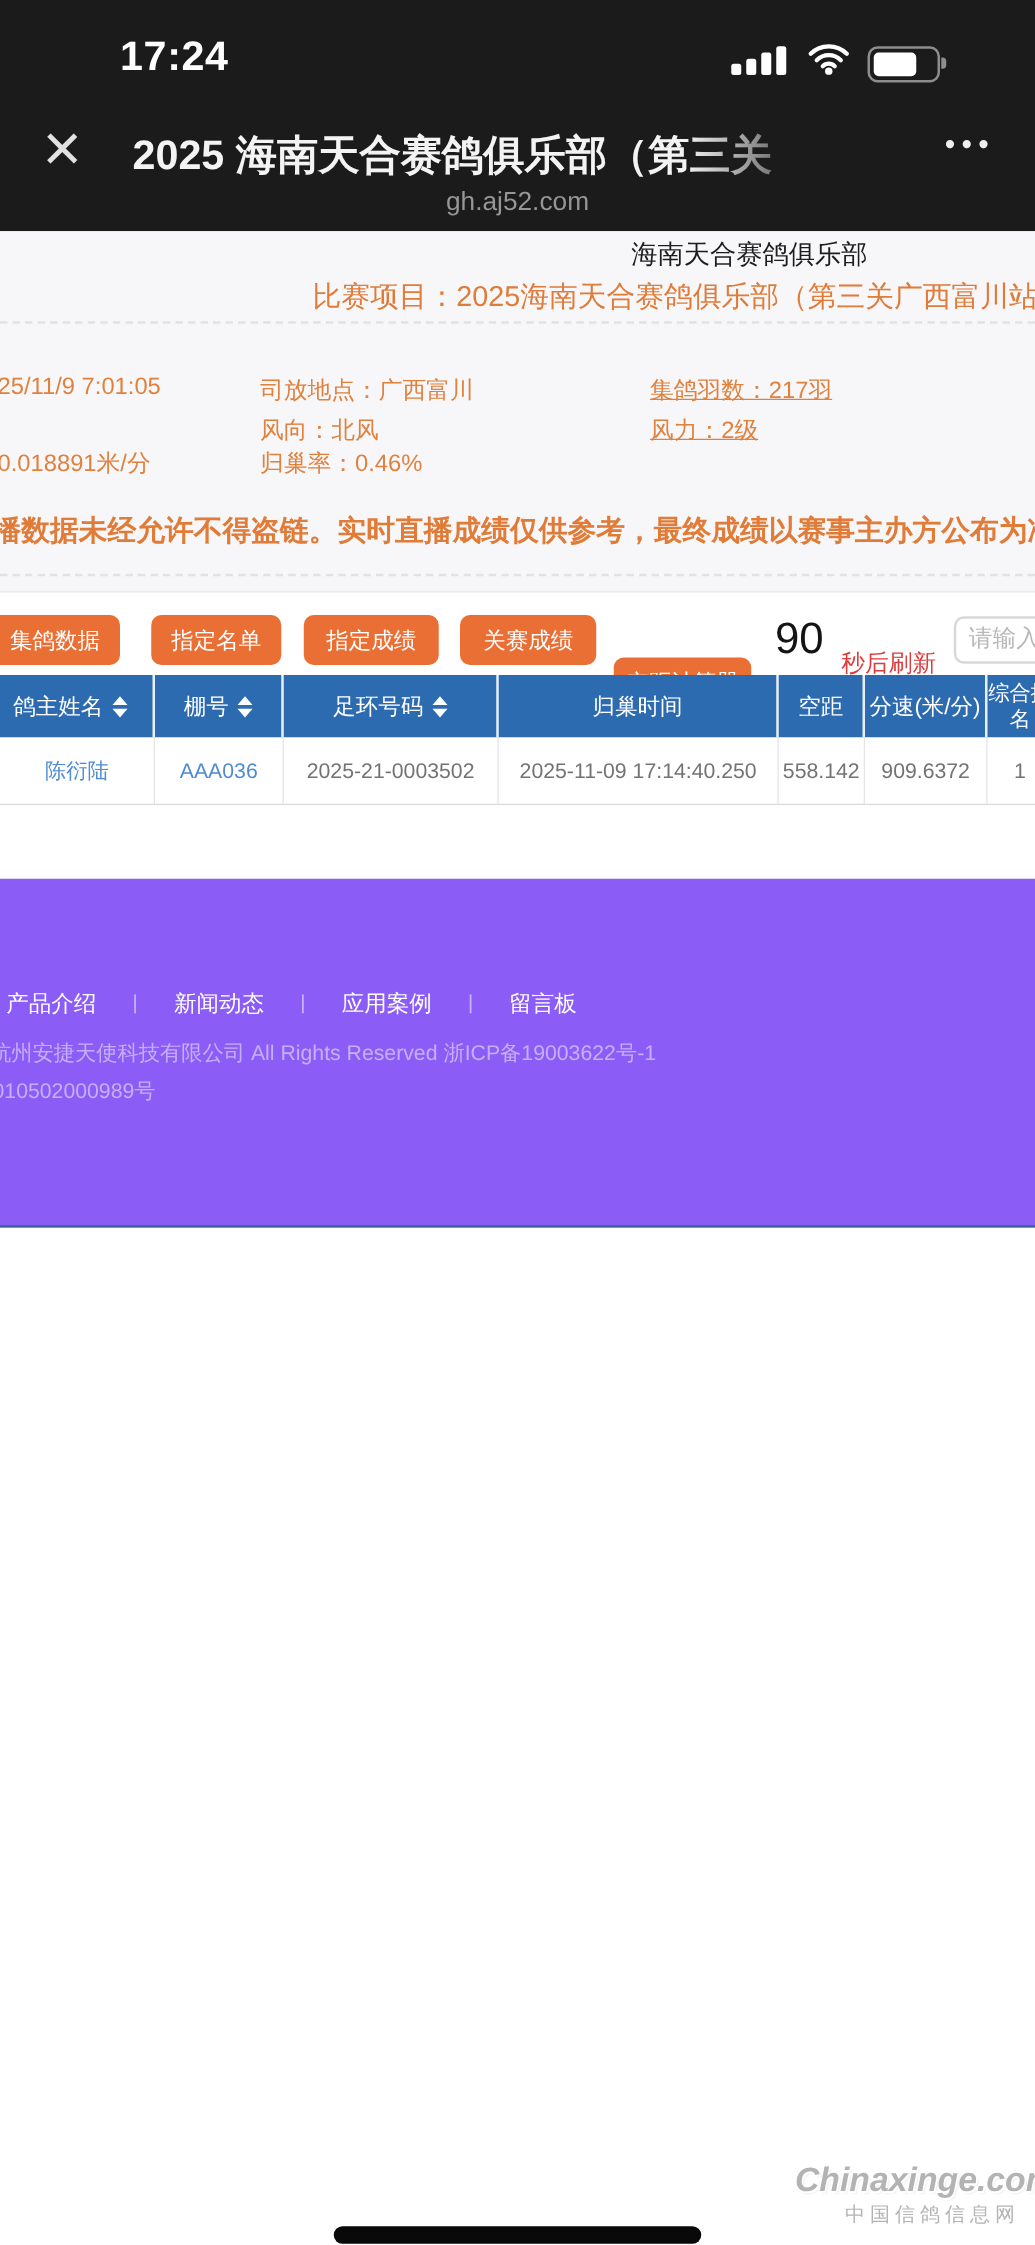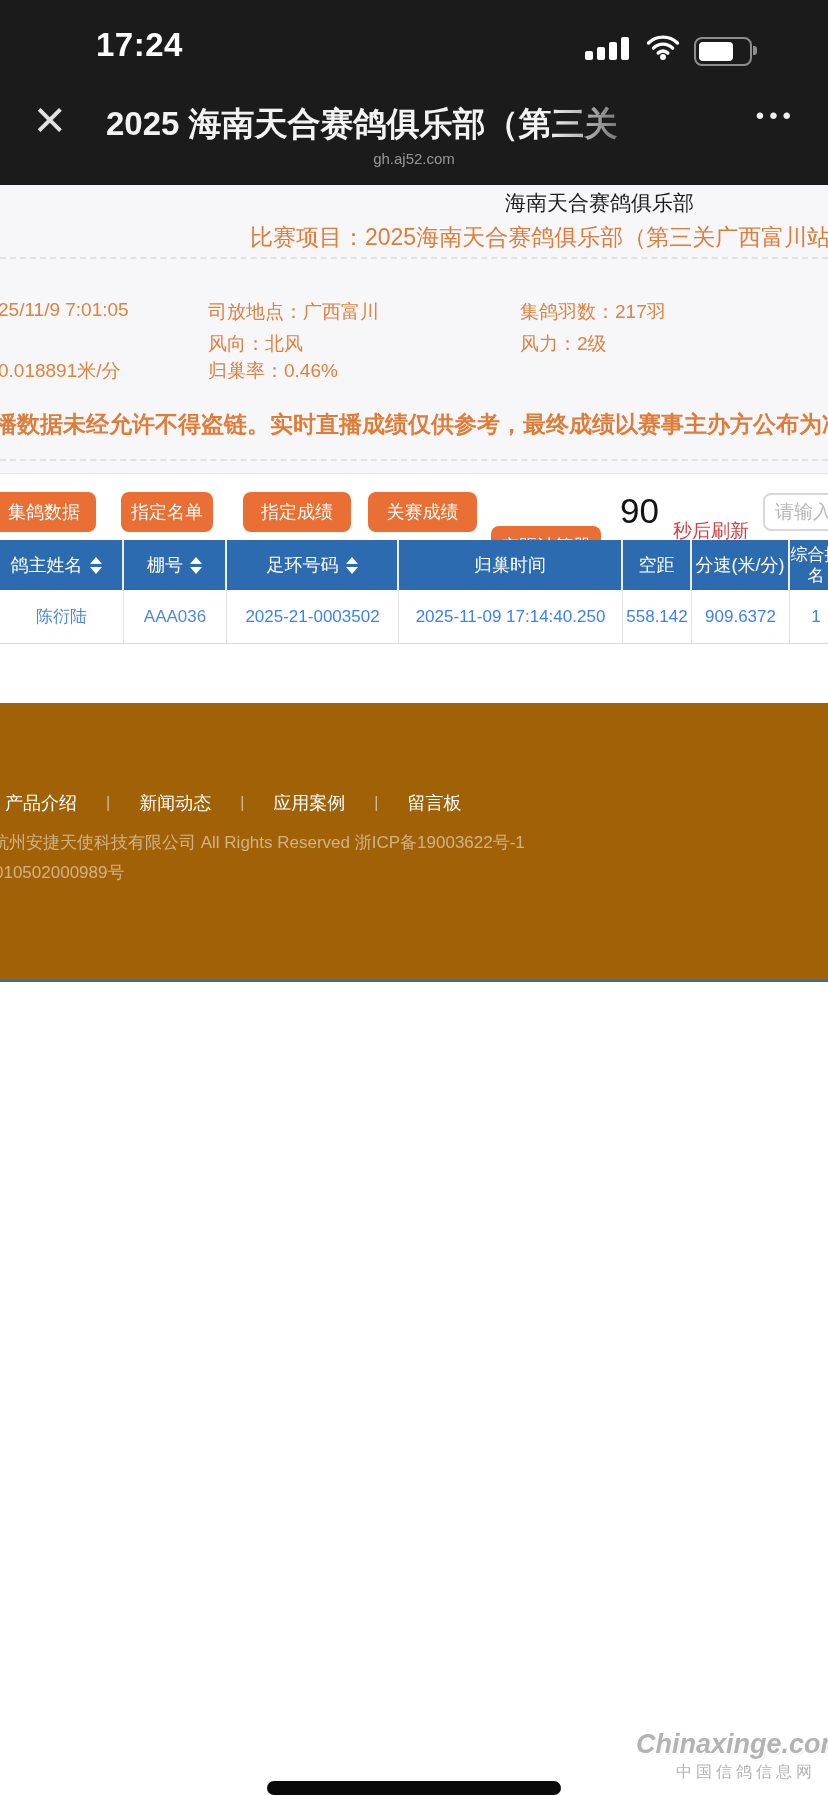--- a/index.html
+++ b/index.html
@@ -20,62 +20,62 @@
   .battery{position:absolute;left:694px;top:37px;width:54px;height:25px;
     border:2px solid rgba(255,255,255,.5);border-radius:8px;}
   .battery .fill{position:absolute;left:3px;top:3px;bottom:3px;width:34px;background:#fff;border-radius:4px;}
   .battery .tip{position:absolute;right:-7px;top:7px;width:4px;height:9px;background:rgba(255,255,255,.5);border-radius:0 3px 3px 0;}
   .close-x{position:absolute;left:34px;top:92px;color:#e2e2e2;font-size:54px;font-weight:100;line-height:54px;cursor:pointer;}
   .nav-title{position:absolute;left:106px;top:102px;width:600px;color:#f3f3f3;font-size:33px;font-weight:600;
     white-space:nowrap;overflow:hidden;}
   .title-fade{position:absolute;left:548px;top:94px;width:170px;height:56px;
     background:linear-gradient(to right,rgba(27,27,27,0),#1b1b1b 72%);}
   .more-dots{position:absolute;right:32px;top:102px;color:#efefef;font-size:24px;letter-spacing:5px;cursor:pointer;}
-  .nav-url{position:absolute;left:0;right:0;top:150px;text-align:center;color:#969696;font-size:15px;}
+  .nav-url{position:absolute;left:0;right:0;top:150px;text-align:center;color:#969696;font-size:21px;}
   
   .info-bg{position:absolute;top:185px;left:0;right:0;height:288px;background:#f7f7f9;}
   .club-name{position:absolute;left:505px;top:189px;color:#1d1d1d;font-size:21px;white-space:nowrap;}
   .race-title{position:absolute;left:250px;top:222px;color:#e07b38;font-size:23px;white-space:nowrap;}
   .dash{position:absolute;left:0;right:0;border-top:2px dashed #e2e2e5;}
   .d1{top:257px;}.d2{top:459px;}
   .info-item{position:absolute;color:#e0813e;font-size:19px;white-space:nowrap;}
   .r1{top:299px;}.r2{top:331px;}.r3{top:358px;}
-  .c0{left:-2px;}.c1{left:208px;}.c2{left:520px;}
+  .c0{left:-2px;}.c1{left:208px;}.c2{left:520px;text-decoration:underline;}
   .disclaimer{position:absolute;left:-6px;top:409px;color:#e07b38;font-size:23px;font-weight:700;white-space:nowrap;}
   .panel-line{position:absolute;left:0;right:0;top:473px;border-top:1px solid #e7e7ea;}
   
   .btn{position:absolute;top:492px;height:40px;background:#e96f35;color:#fff;font-size:18px;
     border:none;border-radius:8px;display:flex;align-items:center;justify-content:center;cursor:pointer;white-space:nowrap;}
-  .b0{left:-8px;width:104px;}.b1{left:121px;width:92px;}.b2{left:243px;width:108px;}
+  .b0{left:-8px;width:104px;}.b1{left:121px;width:104px;}.b2{left:243px;width:108px;}
   .b3{left:368px;width:109px;}.b4{left:491px;width:110px;margin-top:34px;}
   .countdown{position:absolute;left:620px;top:491px;width:48px;color:#141414;font-size:35px;}
   .refresh{position:absolute;left:673px;top:518px;color:#dd3b3c;font-size:19px;white-space:nowrap;}
   .search{position:absolute;left:763px;top:493px;width:140px;height:34px;border:2px solid #d8d8d8;border-radius:8px;
     font-size:19px;padding:0 0 0 10px;color:#333;outline:none;font-family:inherit;}
   .search::placeholder{color:#b9b9b9;}
   
   .rtable{position:absolute;top:540px;left:0;width:842px;}
   .thead{display:flex;background:#2d6bb0;height:50px;}
   .th{display:flex;align-items:center;justify-content:center;color:#fff;font-size:18px;
     border-right:2px solid rgba(255,255,255,.9);box-sizing:border-box;cursor:default;}
   .th.sortable{cursor:pointer;}
   .th:last-child{border-right:none;font-size:17px;line-height:21px;text-align:center;}
   .w0{width:124px;}.w1{width:103px;}.w2{width:172px;}.w3{width:224px;}.w4{width:69px;}.w5{width:98px;}.w6{width:52px;}
   .shift-left{margin-left:-10px;}
   .sort{display:inline-flex;flex-direction:column;gap:3px;margin-left:7px;}
   .sort i{display:block;width:0;height:0;border-left:6px solid transparent;border-right:6px solid transparent;}
   .sort .up{border-bottom:7px solid #fff;}
   .sort .dn{border-top:7px solid #fff;}
   .trow{display:flex;height:53px;background:#fff;border-bottom:1px solid #d9d9d9;}
-  .td{display:flex;align-items:center;justify-content:center;font-size:17px;color:#3b82f6;
+  .td{display:flex;align-items:center;justify-content:center;font-size:17px;color:#737373;
     border-right:1px solid #e4e4e6;box-sizing:border-box;white-space:nowrap;}
   .td:last-child{border-right:none;}
   .td.link{color:#4e8bd4;cursor:pointer;}
   
-  .footer{position:absolute;top:703px;left:0;right:0;height:277px;background:#a16207;border-bottom:2px solid #39699f;}
+  .footer{position:absolute;top:703px;left:0;right:0;height:277px;background:#8b5cf6;border-bottom:2px solid #39699f;}
   .flinks{position:absolute;left:5px;top:88px;display:flex;align-items:center;color:#fff;font-size:18px;white-space:nowrap;}
   .flinks .lnk{cursor:pointer;}
   .flinks .sep{margin:0 29px;color:rgba(255,255,255,.55);font-size:16px;}
   .fcopy{position:absolute;color:rgba(255,255,255,.5);font-size:17px;white-space:nowrap;}
   .fc1{left:-8px;top:128px;}
   .fc2{left:-6px;top:158px;}
   
   .wm1{position:absolute;left:636px;top:1729px;font-size:27px;font-weight:700;font-style:italic;
     color:#b3b3b3;text-shadow:1px 1px 0 #fff,2px 2px 1px #f2f2f2;white-space:nowrap;}
   .wm2{position:absolute;left:676px;top:1762px;font-size:16px;letter-spacing:4px;color:#b4b4b4;

